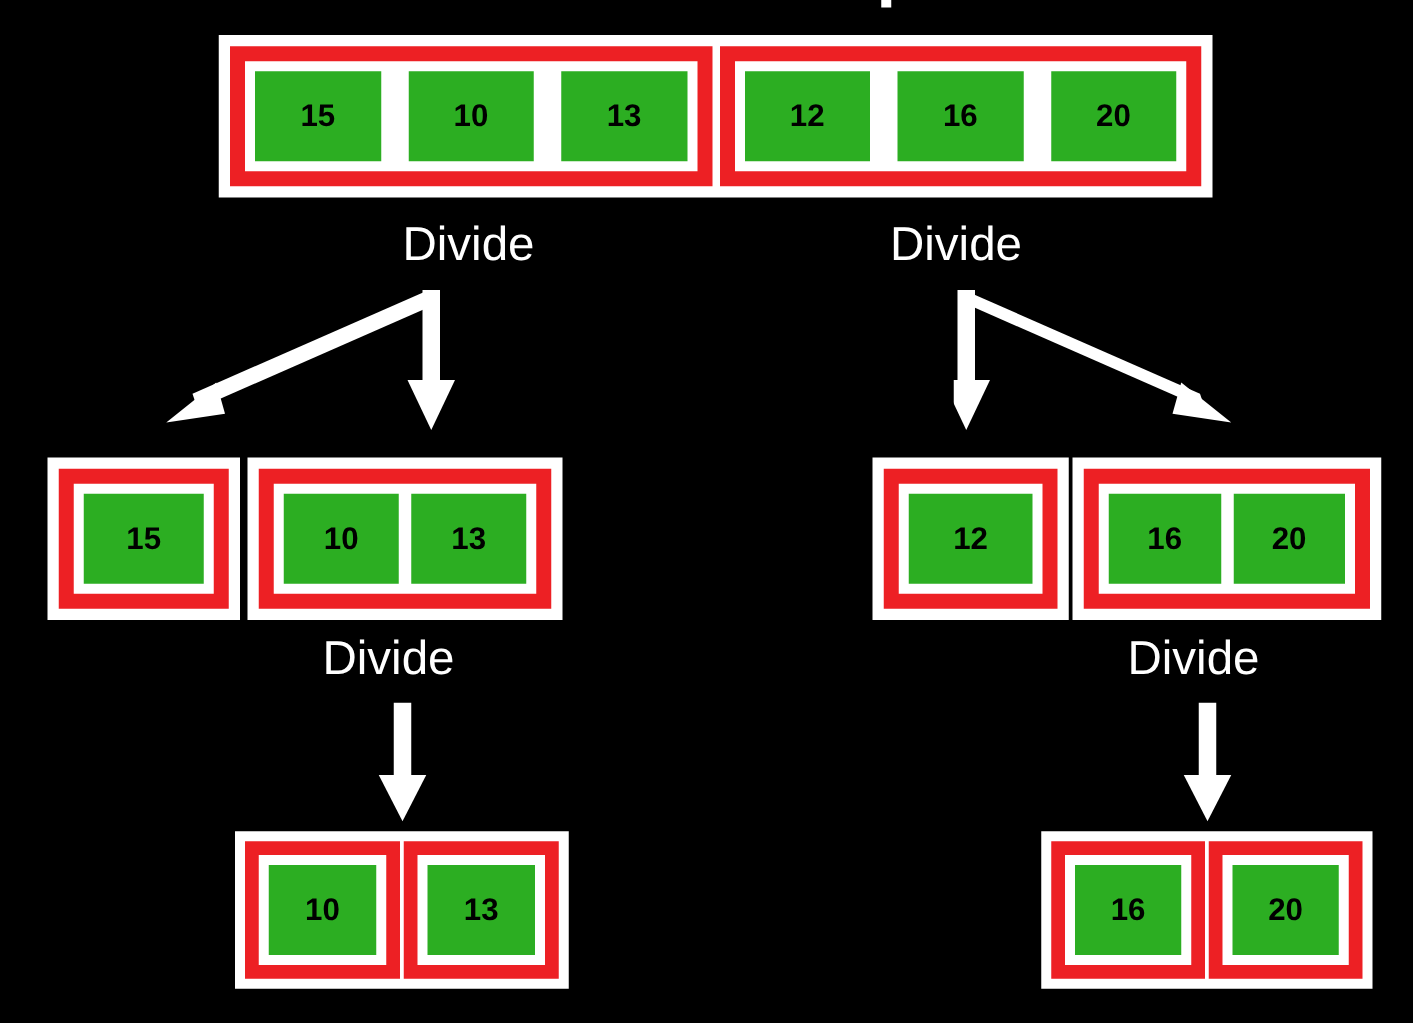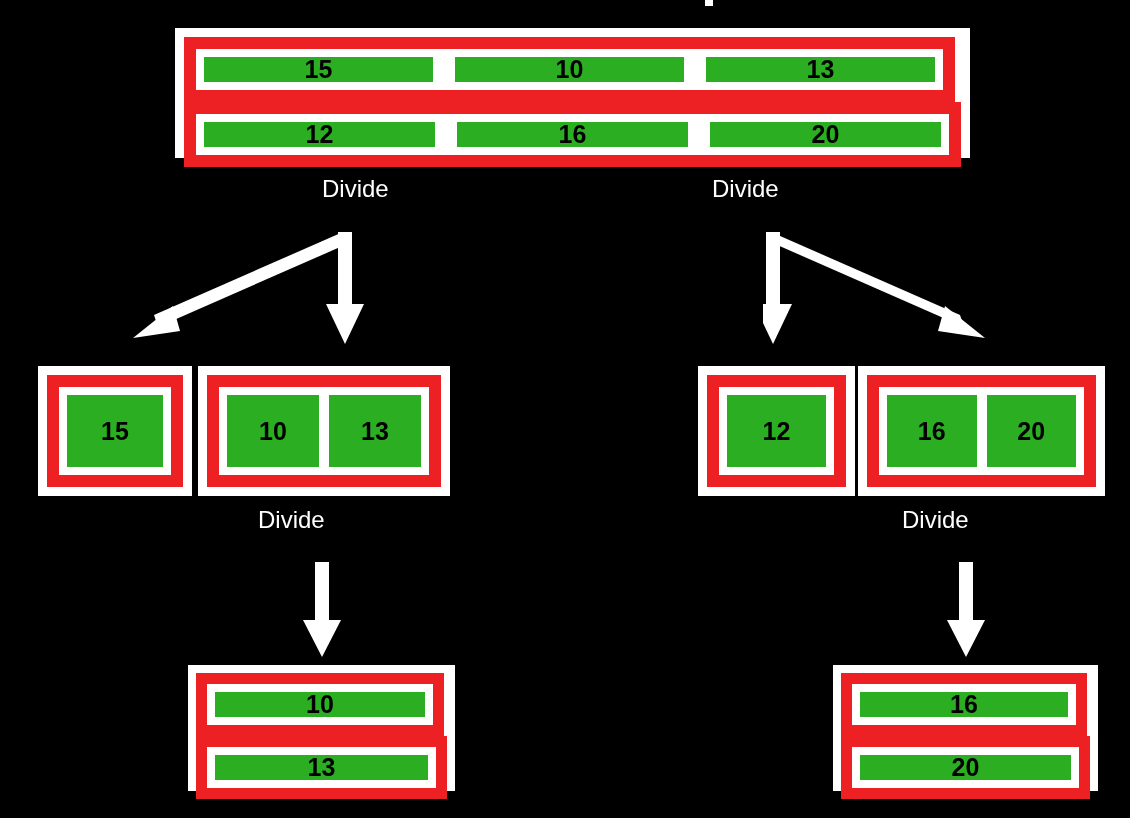--- a/index.html
+++ b/index.html
@@ -22,21 +22,20 @@
     background: #000000;
   }
 
   
   .container {
     position: absolute;
     background: #FFFFFF;
     box-sizing: border-box;
     display: flex;
     align-items: stretch;
-    flex-direction: column;
   }
 
   
   .group {
     background: #ED2024;
     box-sizing: border-box;
     display: flex;
     align-items: stretch;
     flex: 1 1 auto;
   }
@@ -64,21 +63,21 @@
     line-height: 1;
     flex: 1 1 0;
   }
   .cell + .cell { margin-left: 22px; }
   .cell.tight + .cell.tight { margin-left: 10px; }
 
   
   .divide-label {
     position: absolute;
     color: #FFFFFF;
-    font-size: 24px;
+    font-size: 38px;
     line-height: 1;
     white-space: nowrap;
   }
 
   
   .arrow {
     position: absolute;
   }
   .arrow svg { display: block; }
 

